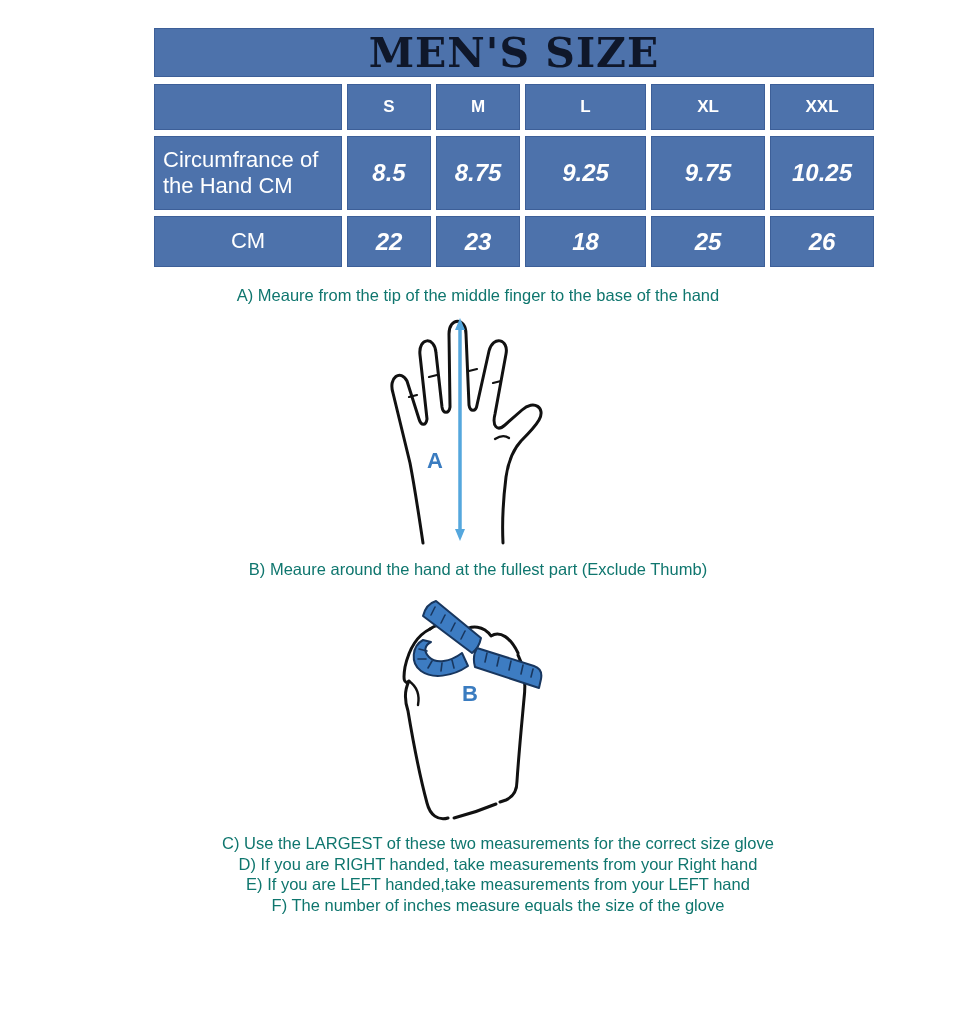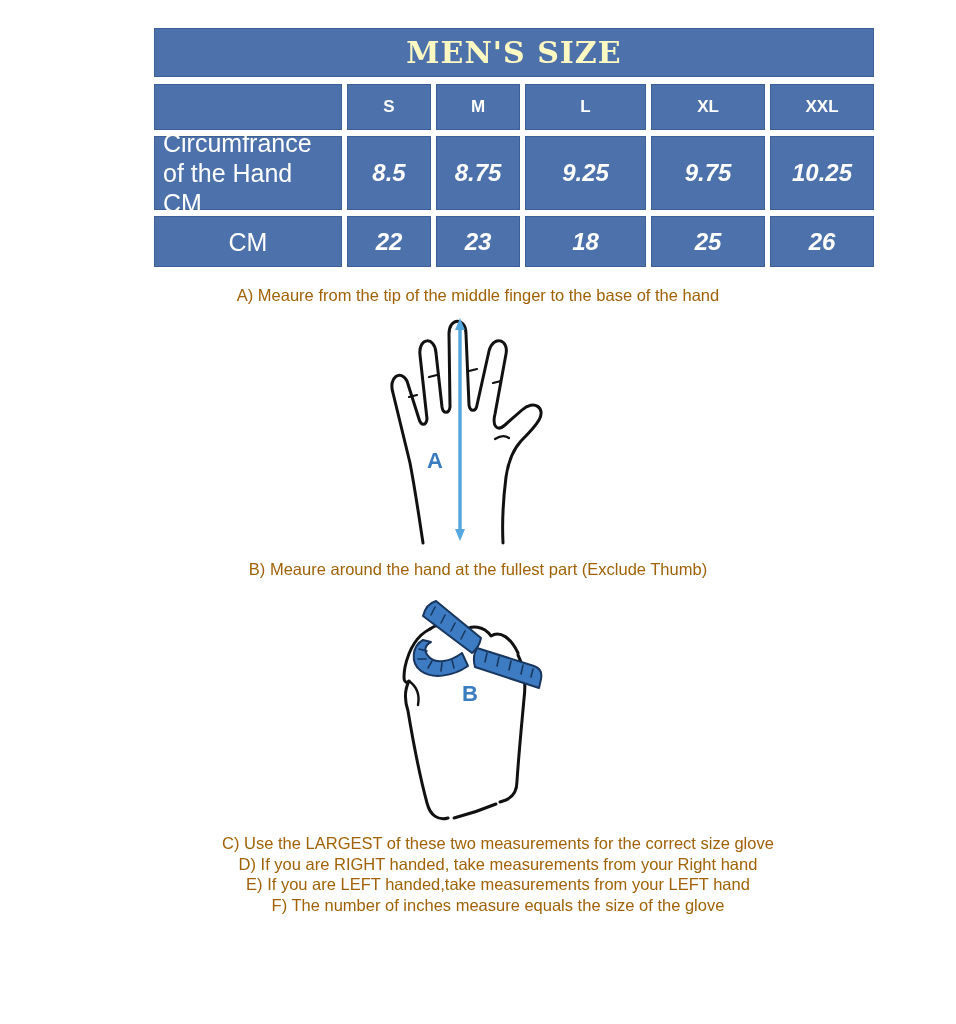--- a/index.html
+++ b/index.html
@@ -10,57 +10,57 @@
     font-family: "Liberation Sans", sans-serif;
     overflow: hidden;
   }
 
   
   .table-wrap { margin: 28px 0 0 154px; width: 720px; }
   .title-bar {
     height: 49px;
     background: #4d72ab;
     border: 1px solid #3d5f98;
-    color: #fef9c3;
+    color: #0f172a;
     font-family: "DejaVu Serif", serif;
     font-weight: bold;
-    font-size: 30px;
+    font-size: 41px;
     letter-spacing: 1px;
     display: flex; align-items: center; justify-content: center;
   }
   .grid {
     margin-top: 7px;
     display: grid;
     grid-template-columns: 188px 84px 84px 121px 114px 104px;
     grid-template-rows: 46px 74px 51px;
     gap: 6px 5px;
   }
   .cell {
     background: #4d72ab;
     border: 1px solid #3d5f98;
     color: #ffffff;
     display: flex; align-items: center; justify-content: center;
     text-align: center;
   }
   .cell.head { font-weight: bold; font-size: 17px; }
   .cell.rowlabel {
-    font-size: 25px;
+    font-size: 22px;
     line-height: 1.2;
     justify-content: flex-start;
     text-align: left;
     padding-left: 8px;
     padding-right: 4px;
   }
   .cell.rowlabel.cm-label { justify-content: center; text-align: center; padding: 12px; }
   .cell.num { font-weight: bold; font-size: 24px; font-style: italic; }
 
   
   .note {
     margin: 0;
-    color: #a16207;
+    color: #0f766e;
     font-size: 16.5px;
     text-align: center;
   }
   .note-a { margin-top: 19px; }
   .note-b { margin-top: 13px; }
   .bottom-notes { margin-top: 8px; }
   .bottom-notes .note { line-height: 20.5px; margin-left: 40px; }
 
   
   .fig { display: flex; justify-content: center; }

